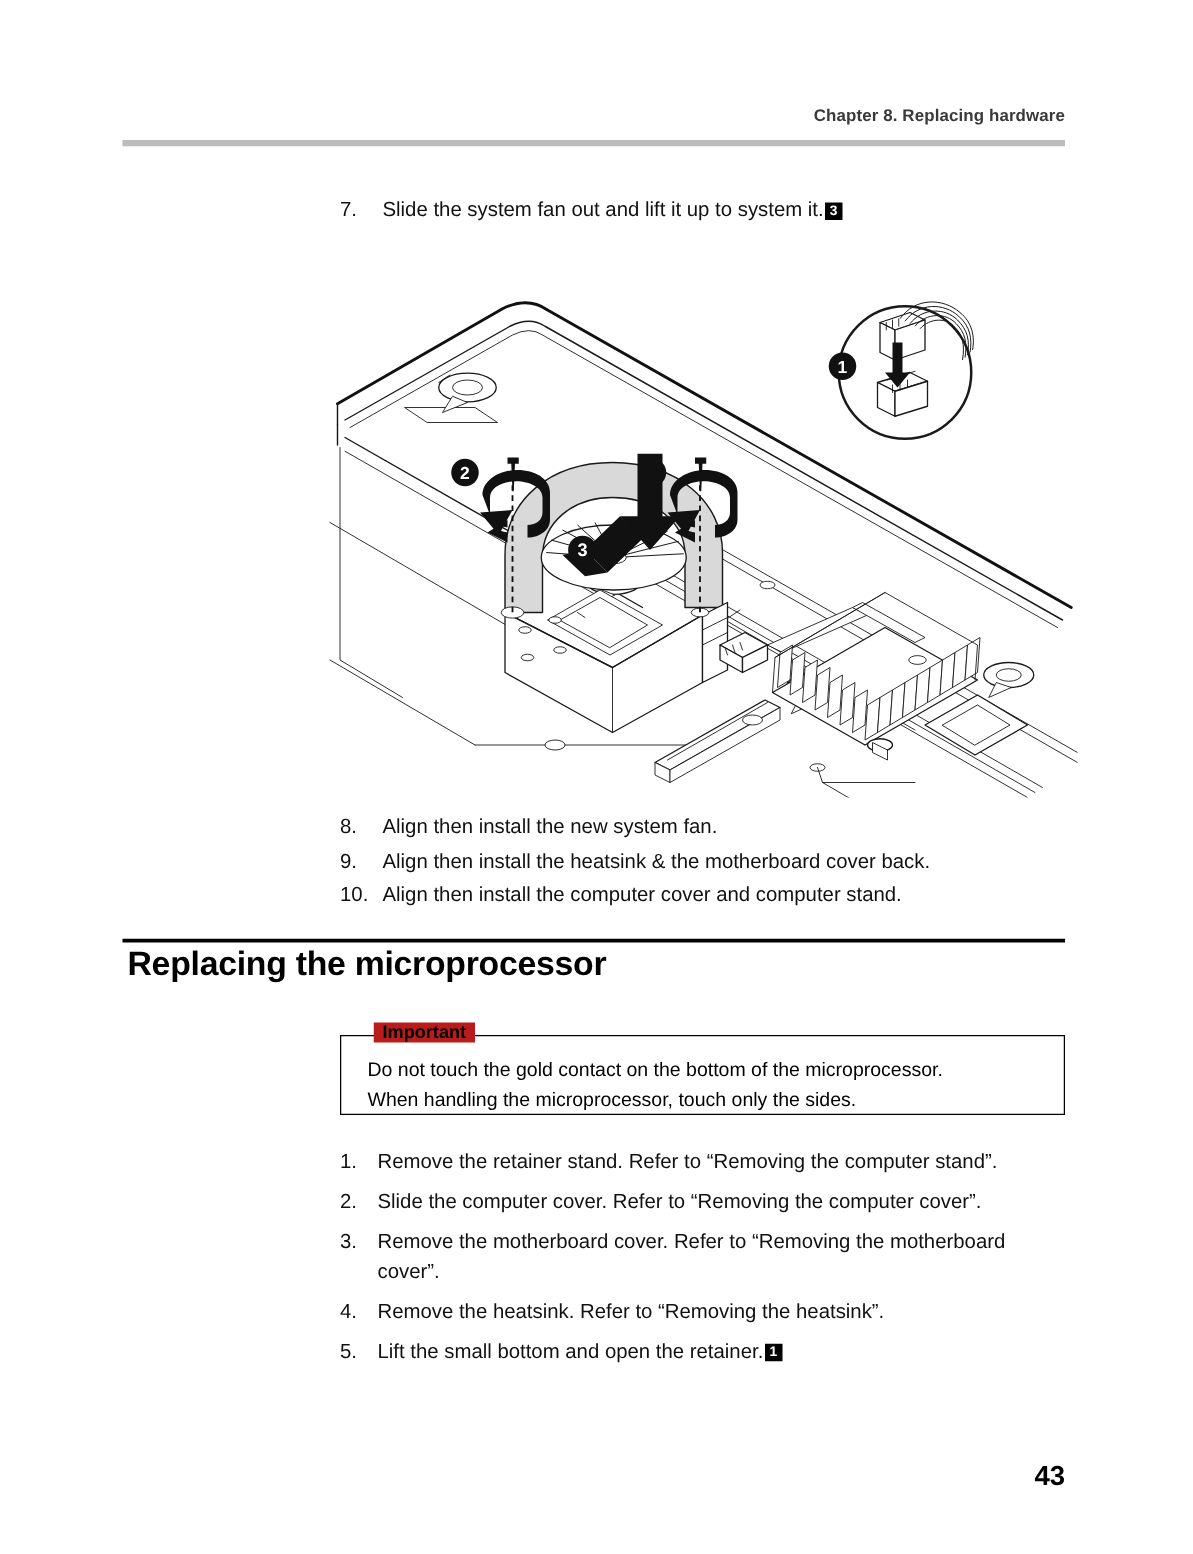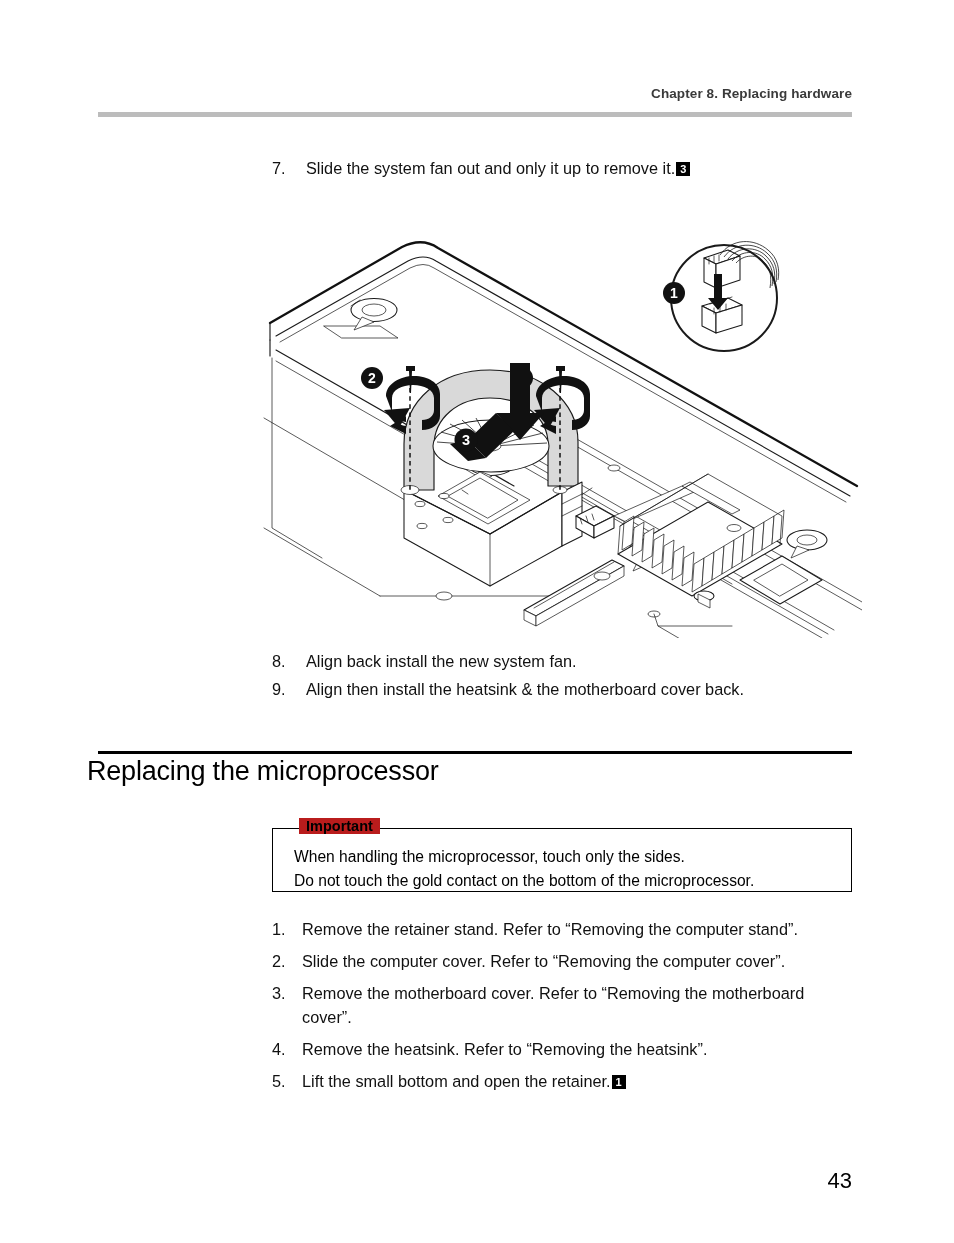--- a/index.html
+++ b/index.html
@@ -57,43 +57,43 @@
   #steps-mid .step{line-height:27.5px;}
   #steps-bottom{left:272px;top:917px;width:586px;}
   #steps-bottom .step{margin-bottom:8px;line-height:24px;}
   #steps-bottom .num{width:30px;flex:0 0 30px;}
 
   
   .sec-rule{
     position:absolute;left:98px;top:751px;width:754px;height:2.5px;background:#000;
   }
   .sec-title{
-    position:absolute;left:87px;top:756px;width:760px;
-    font-size:27px;font-weight:normal;letter-spacing:-0.2px;
+    position:absolute;left:102px;top:756px;width:760px;
+    font-size:27px;font-weight:bold;letter-spacing:-0.2px;
   }
 
   
   .important{
     position:absolute;left:272px;top:828px;width:578px;height:62px;
     border:1.6px solid #000;
   }
   .important-legend{
     position:absolute;left:26px;top:-11px;
     background:#b91c1c;padding:0 7px;
     font-size:14.5px;font-weight:bold;
   }
   .important-body{
     padding:16px 20px 0 21px;
     font-size:15.6px;line-height:24px;
   }
 
   
   .pageno{
     position:absolute;left:0;top:1168px;width:852px;
-    text-align:right;font-size:22px;font-weight:normal;
+    text-align:right;font-size:22px;font-weight:bold;
   }
 
   
   .figure{
     position:absolute;left:262px;top:228px;width:600px;height:410px;
   }
   .figure svg{display:block;}
 </style>
 </head>
 <body>
@@ -101,21 +101,21 @@
 <div class="page">
 
   <div class="header">
     <span class="header-title">Chapter 8. Replacing hardware</span>
   </div>
   <div class="header-rule"></div>
 
   <div class="steps" id="steps-top">
     <div class="step">
       <span class="num">7.</span>
-      <span class="txt"><span>Slide the system fan out and only it up to remove it.</span><span class="badge">3</span></span>
+      <span class="txt"><span>Slide the system fan out and lift it up to system it.</span><span class="badge">3</span></span>
     </div>
   </div>
 
   <div class="figure">
     <svg width="600" height="410" viewBox="0 0 600 410" xmlns="http://www.w3.org/2000/svg">
       <defs>
         <style>
           .ln{fill:none;stroke:#1a1a1a;stroke-width:1.15;stroke-linejoin:round;stroke-linecap:round;}
           .lnT{fill:none;stroke:#1a1a1a;stroke-width:0.72;stroke-linejoin:round;stroke-linecap:round;}
           .lnH{fill:none;stroke:#111;stroke-width:2.3;stroke-linejoin:round;stroke-linecap:round;}
@@ -382,36 +382,40 @@
         <path class="blk" d="M452 46 L460 46 L460 70 L466 70 L456 82 L446 70 L452 70 Z"></path>
         <circle class="blk" cx="412" cy="65" r="11"></circle>
         <text x="412" y="70" fill="#fff" font-family="Liberation Sans, sans-serif" font-size="14" font-weight="bold" text-anchor="middle">1</text>
       </g>
     </svg>
   </div>
 
   <div class="steps" id="steps-mid">
     <div class="step">
       <span class="num">8.</span>
-      <span class="txt">Align back install the new system fan.</span>
+      <span class="txt">Align then install the new system fan.</span>
     </div>
     <div class="step">
       <span class="num">9.</span>
       <span class="txt">Align then install the heatsink &amp; the motherboard cover back.</span>
+    </div>
+    <div class="step">
+      <span class="num">10.</span>
+      <span class="txt">Align then install the computer cover and computer stand.</span>
     </div>
   </div>
 
   <div class="sec-rule"></div>
   <div class="sec-title">Replacing the microprocessor</div>
 
   <div class="important">
     <span class="important-legend">Important</span>
     <div class="important-body">
+      <div>Do not touch the gold contact on the bottom of the microprocessor.</div>
       <div>When handling the microprocessor, touch only the sides.</div>
-      <div>Do not touch the gold contact on the bottom of the microprocessor.</div>
     </div>
   </div>
 
   <div class="steps" id="steps-bottom">
     <div class="step">
       <span class="num">1.</span>
       <span class="txt">Remove the retainer stand. Refer to “Removing the computer stand”.</span>
     </div>
     <div class="step">
       <span class="num">2.</span>

